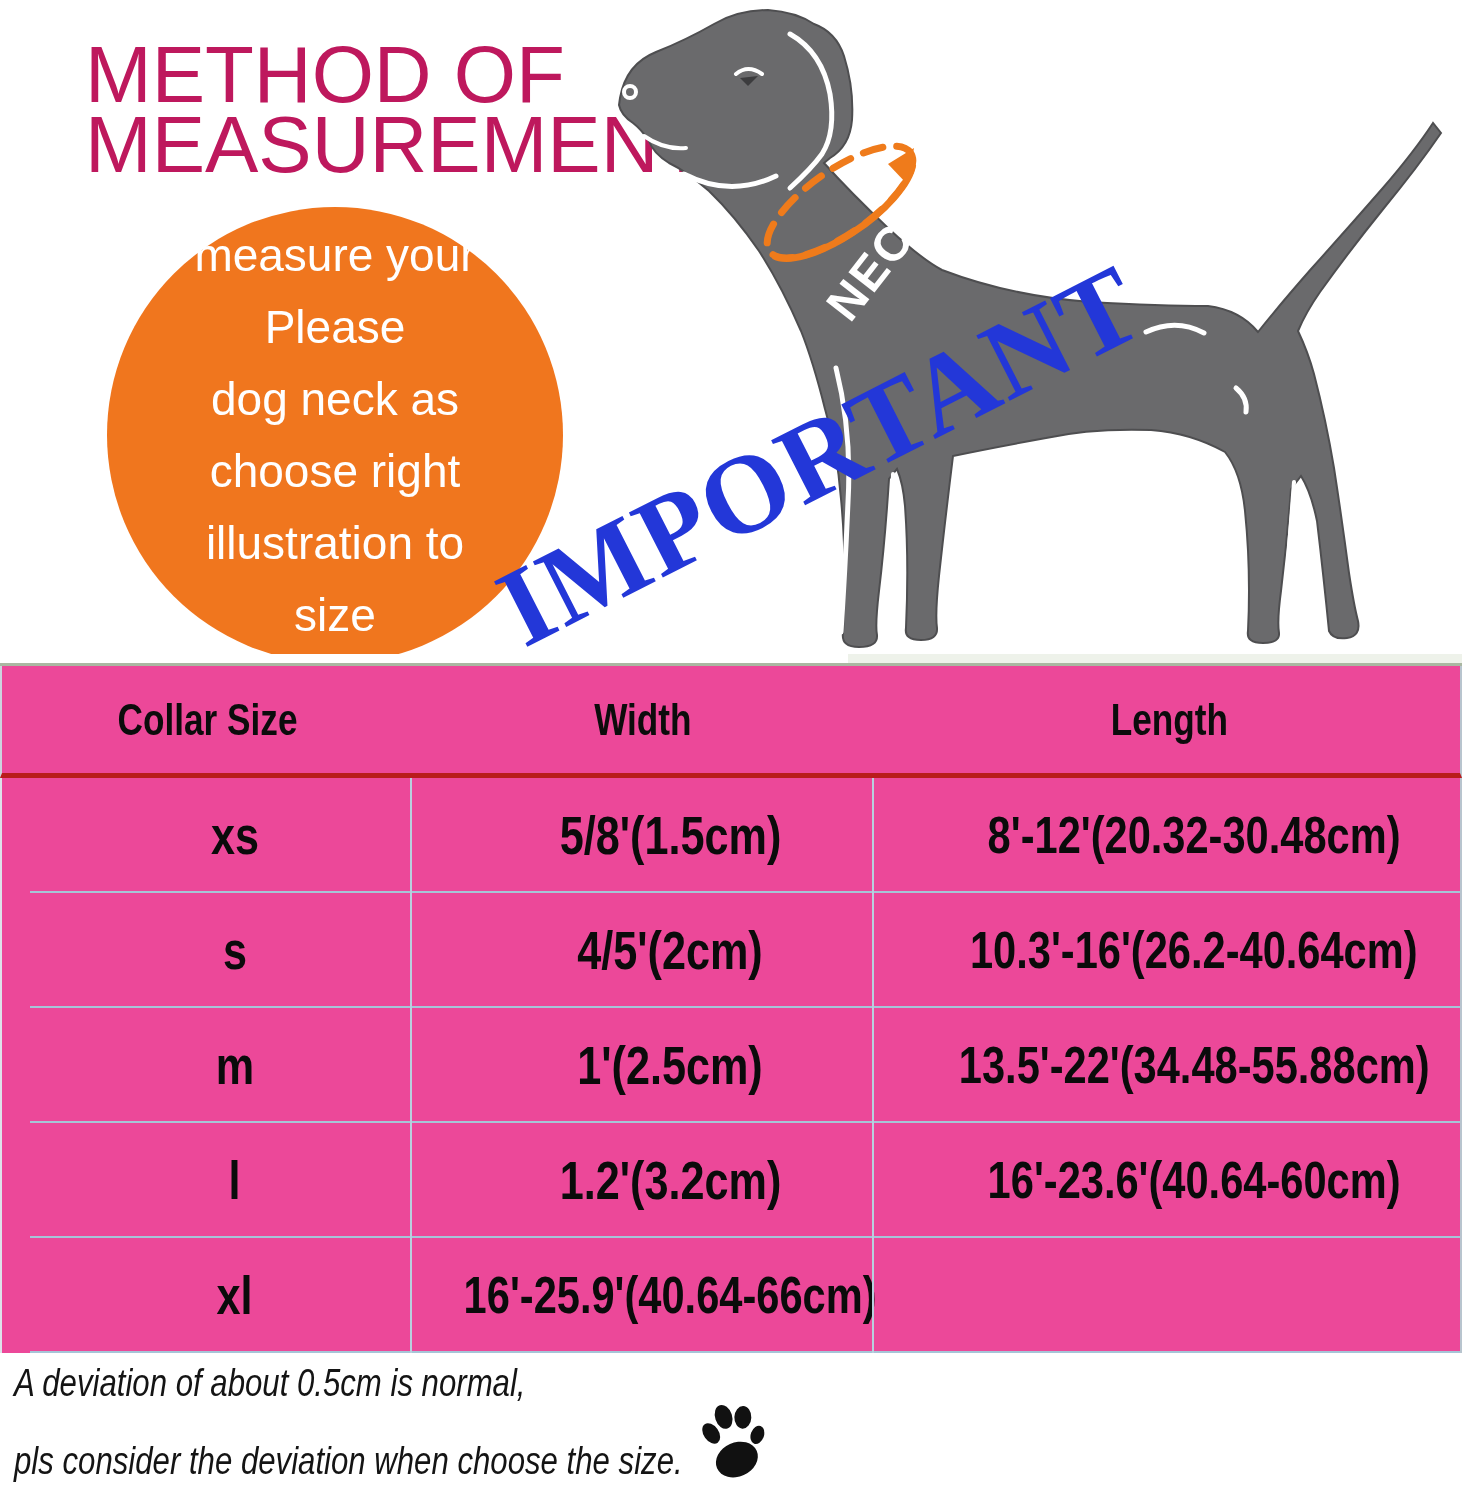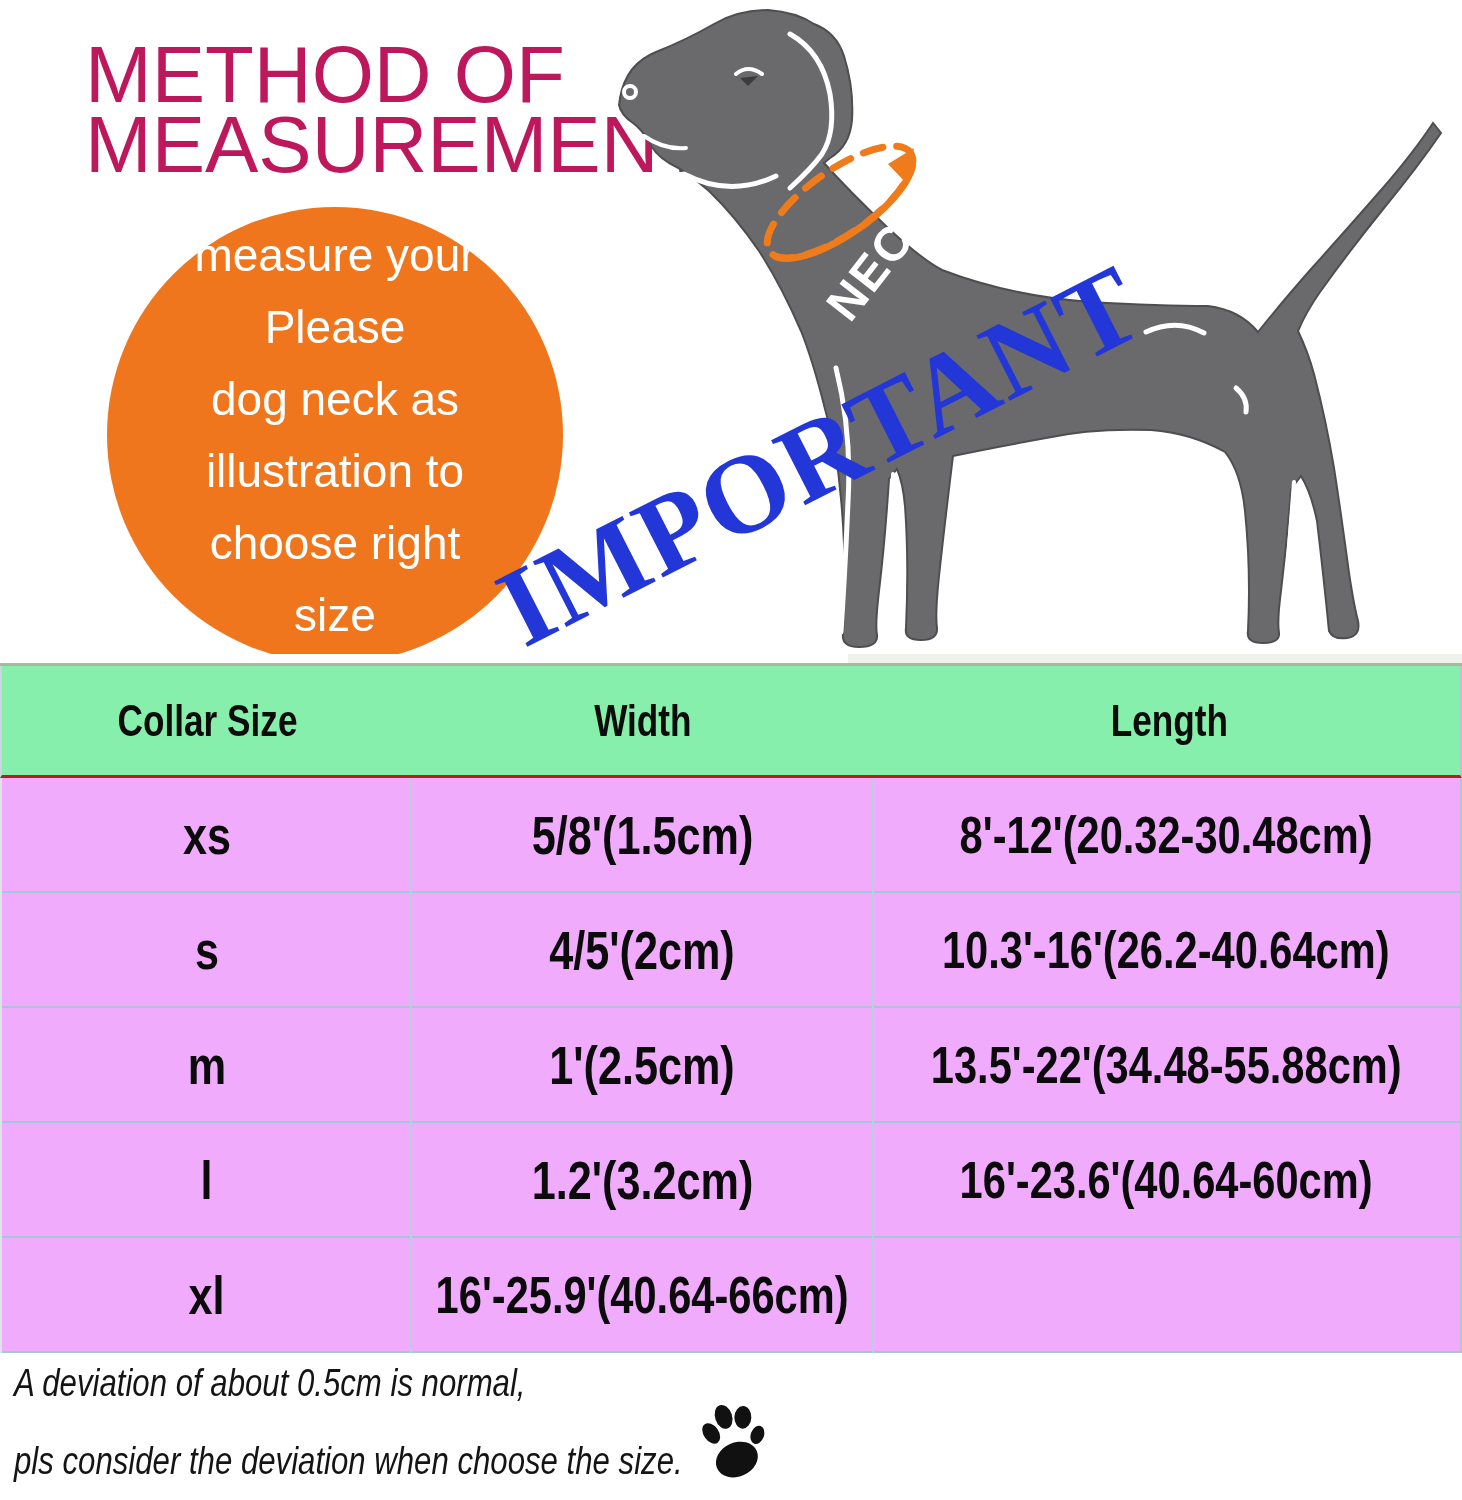--- a/index.html
+++ b/index.html
@@ -23,27 +23,27 @@
   .watermark{position:absolute;left:430px;top:383px;width:780px;height:145px;
              line-height:145px;text-align:center;transform:rotate(-27deg);
              font-family:"Liberation Serif",serif;font-weight:bold;font-size:112px;
              color:#2337d8;letter-spacing:2px;white-space:nowrap;}
 
   
   .size-table{position:absolute;left:0;top:654px;width:1462px;}
   .top-strip{height:9px;background:linear-gradient(to right,#ffffff 0 58%,#eef2ea 58% 100%);
              border-bottom:3px solid #aab7a2;}
   .thead{display:grid;grid-template-columns:410px 462px 590px;height:112px;
-         background:#86efac;border-bottom:3px solid #b91c1c;border-left:2px solid #ccd4df;
+         background:#ec4899;border-bottom:5px solid #b91c1c;border-left:2px solid #ccd4df;
          border-right:2px solid #b8c4ce;box-sizing:border-box;}
   .thead .hcell{display:flex;align-items:center;justify-content:center;
                 font-size:44px;font-weight:bold;color:#0c0c0c;}
   .hcell span,.cell span{display:inline-block;transform:scaleX(0.8);white-space:nowrap;}
   .tbody{position:relative;border-left:2px solid #dde3ea;border-right:2px solid #b8c4ce;
-         box-sizing:border-box;background:#f0abfc;}
+         box-sizing:border-box;background:#ec4899;padding-left:28px;}
   .trow{display:grid;grid-template-columns:410px 460px 588px;height:113px;
         border-bottom:2px solid #a6c5d8;}
   .cell{display:flex;align-items:center;justify-content:center;font-size:54px;
         font-weight:bold;color:#0b0b0b;}
   .cell.len{font-size:52px;}
   .vline{position:absolute;top:0;width:2px;height:100%;background:#b9cfde;}
   .vline.v1{left:408px;} .vline.v2{left:870px;}
 
   
   .foot1,.foot2{position:absolute;left:14px;color:#141414;font-style:italic;
@@ -57,22 +57,22 @@
 
 <div class="title">
   <div>METHOD OF</div>
   <div>MEASUREMENT</div>
 </div>
 
 <div class="note-circle">
   <div class="ln">measure your</div>
   <div class="ln">Please</div>
   <div class="ln">dog neck as</div>
+  <div class="ln">choose right</div>
   <div class="ln">illustration to</div>
-  <div class="ln">choose right</div>
   <div class="ln">size</div>
 </div>
 
 <div class="dog-wrap">
 <svg width="872" height="660" viewBox="0 0 872 660">
 
   <path d="M 30 98
        Q 36 64 66 52 Q 96 40 124 24 Q 148 10 178 10 Q 206 12 224 24
        Q 246 32 254 56 Q 264 88 262 120 Q 260 146 240 158 L 234 163
        Q 260 192 298 228 Q 330 258 352 270 Q 420 296 500 302 Q 570 306 618 306

